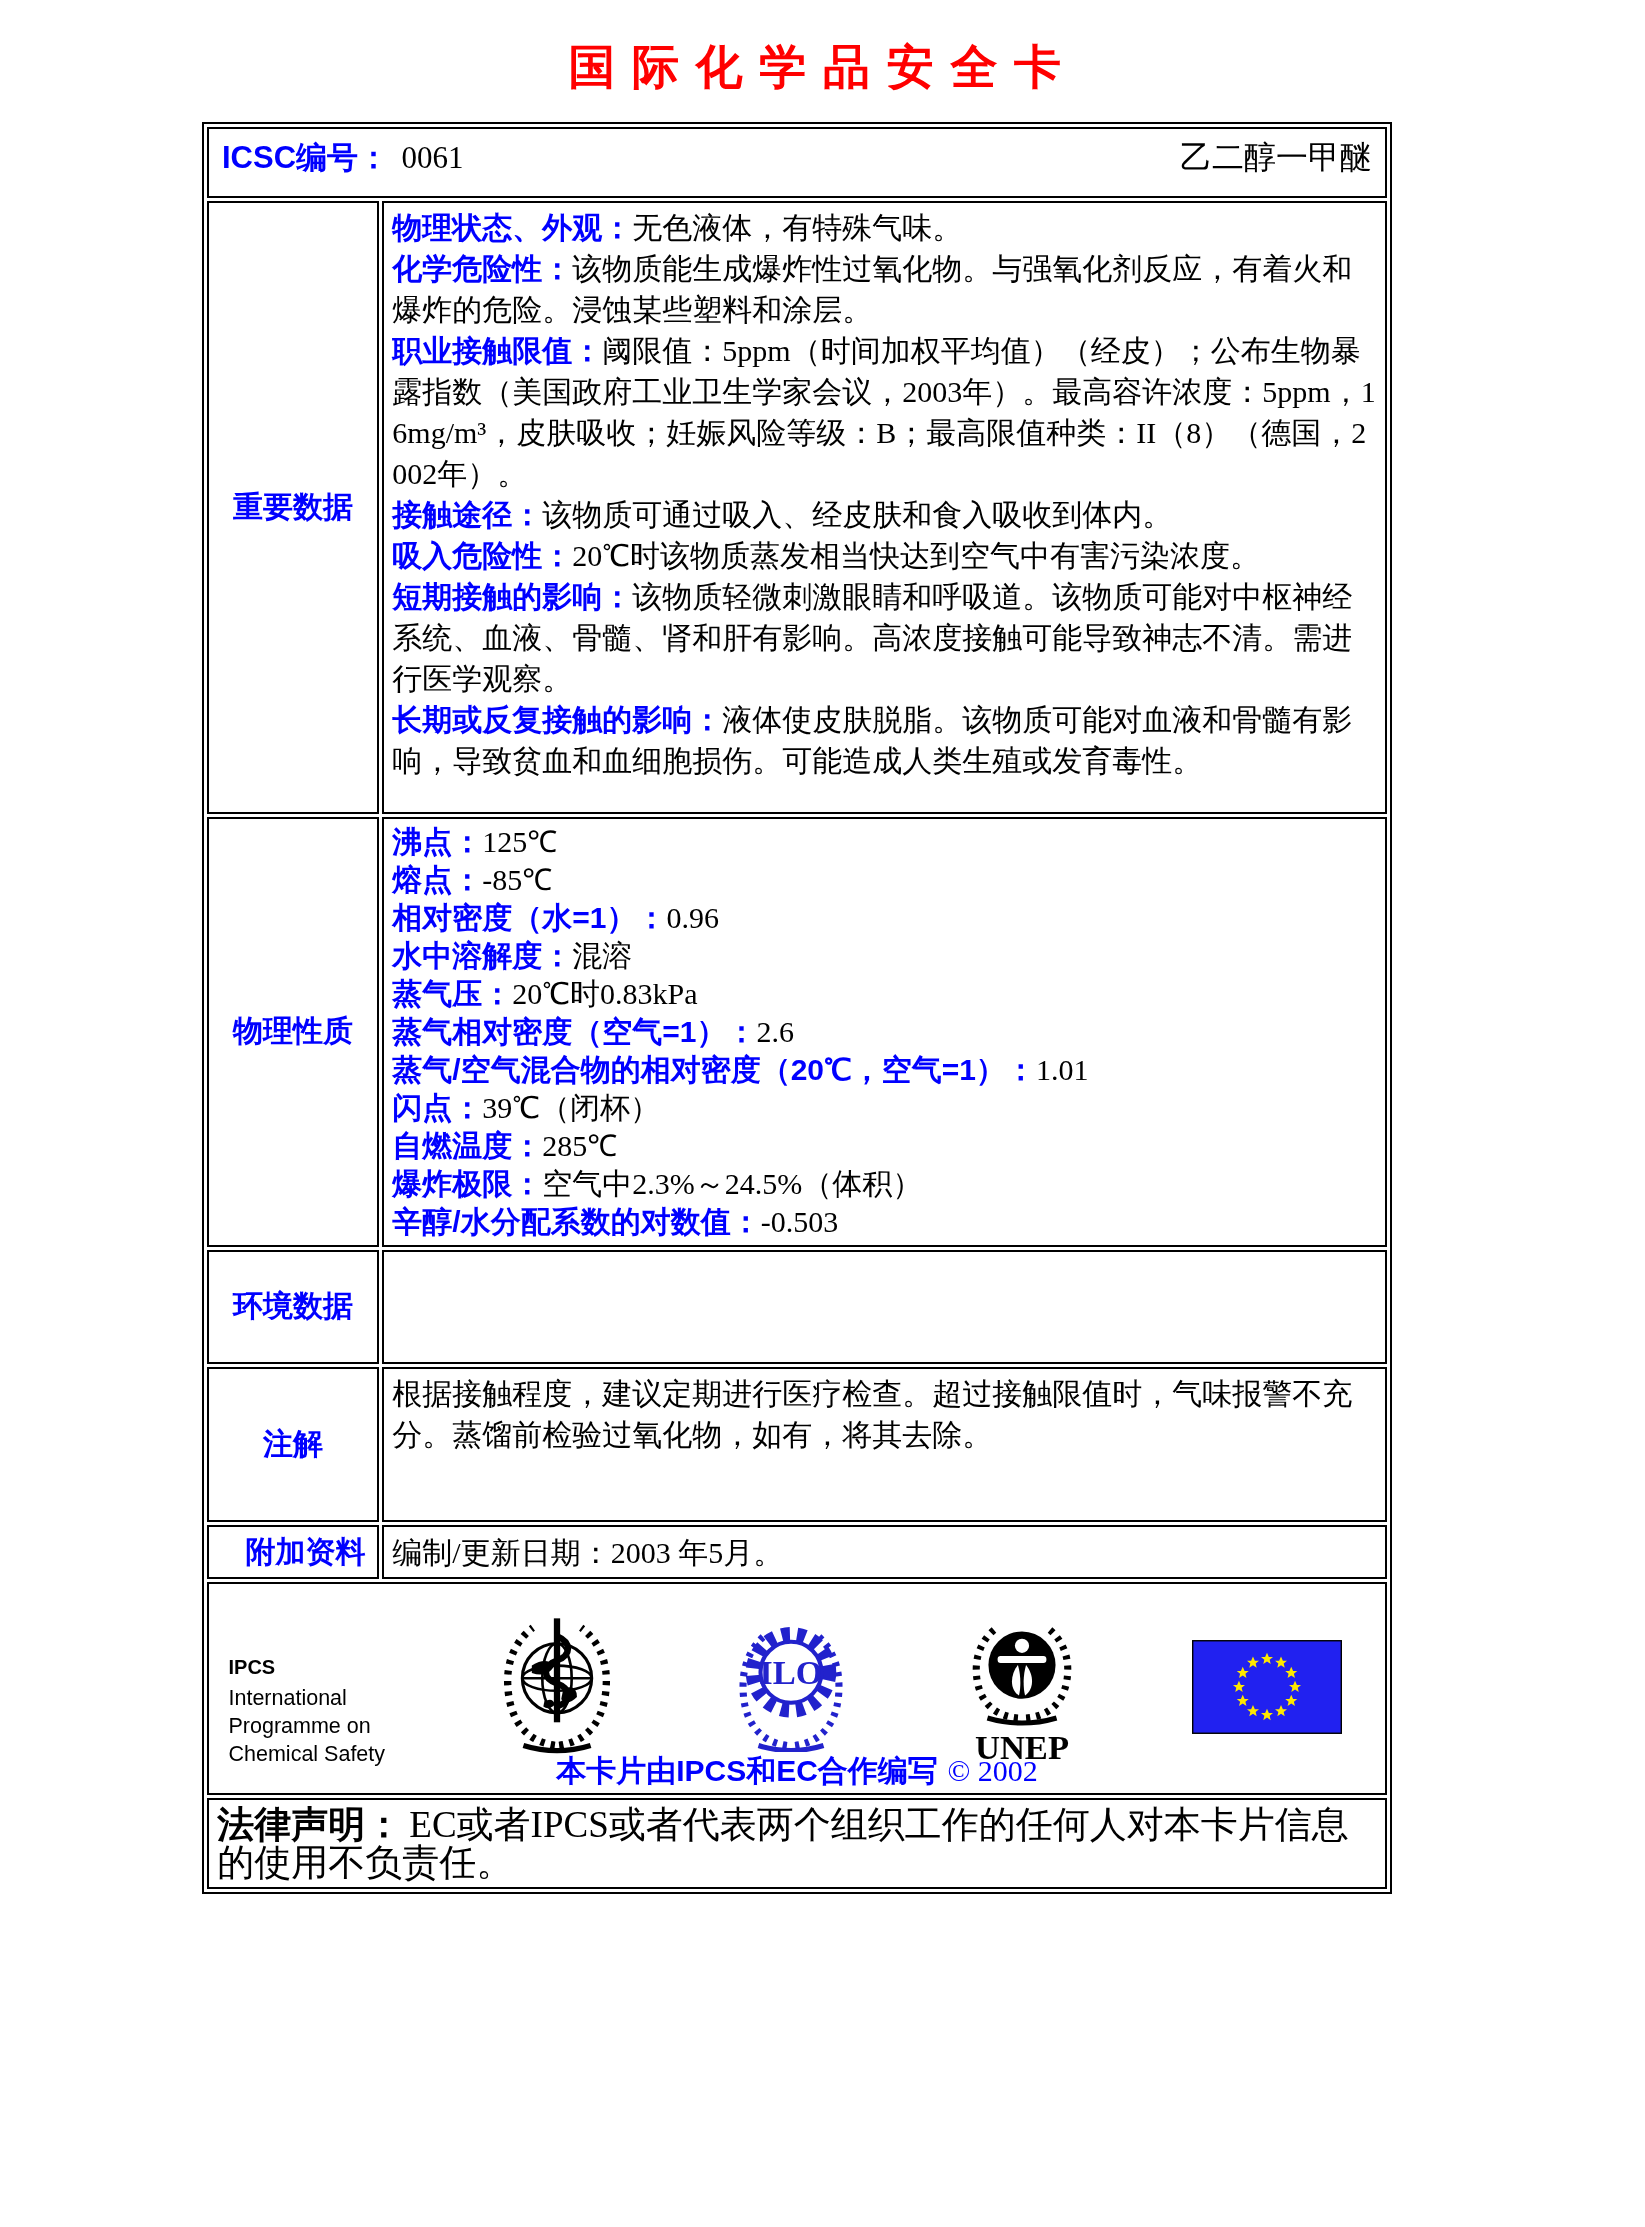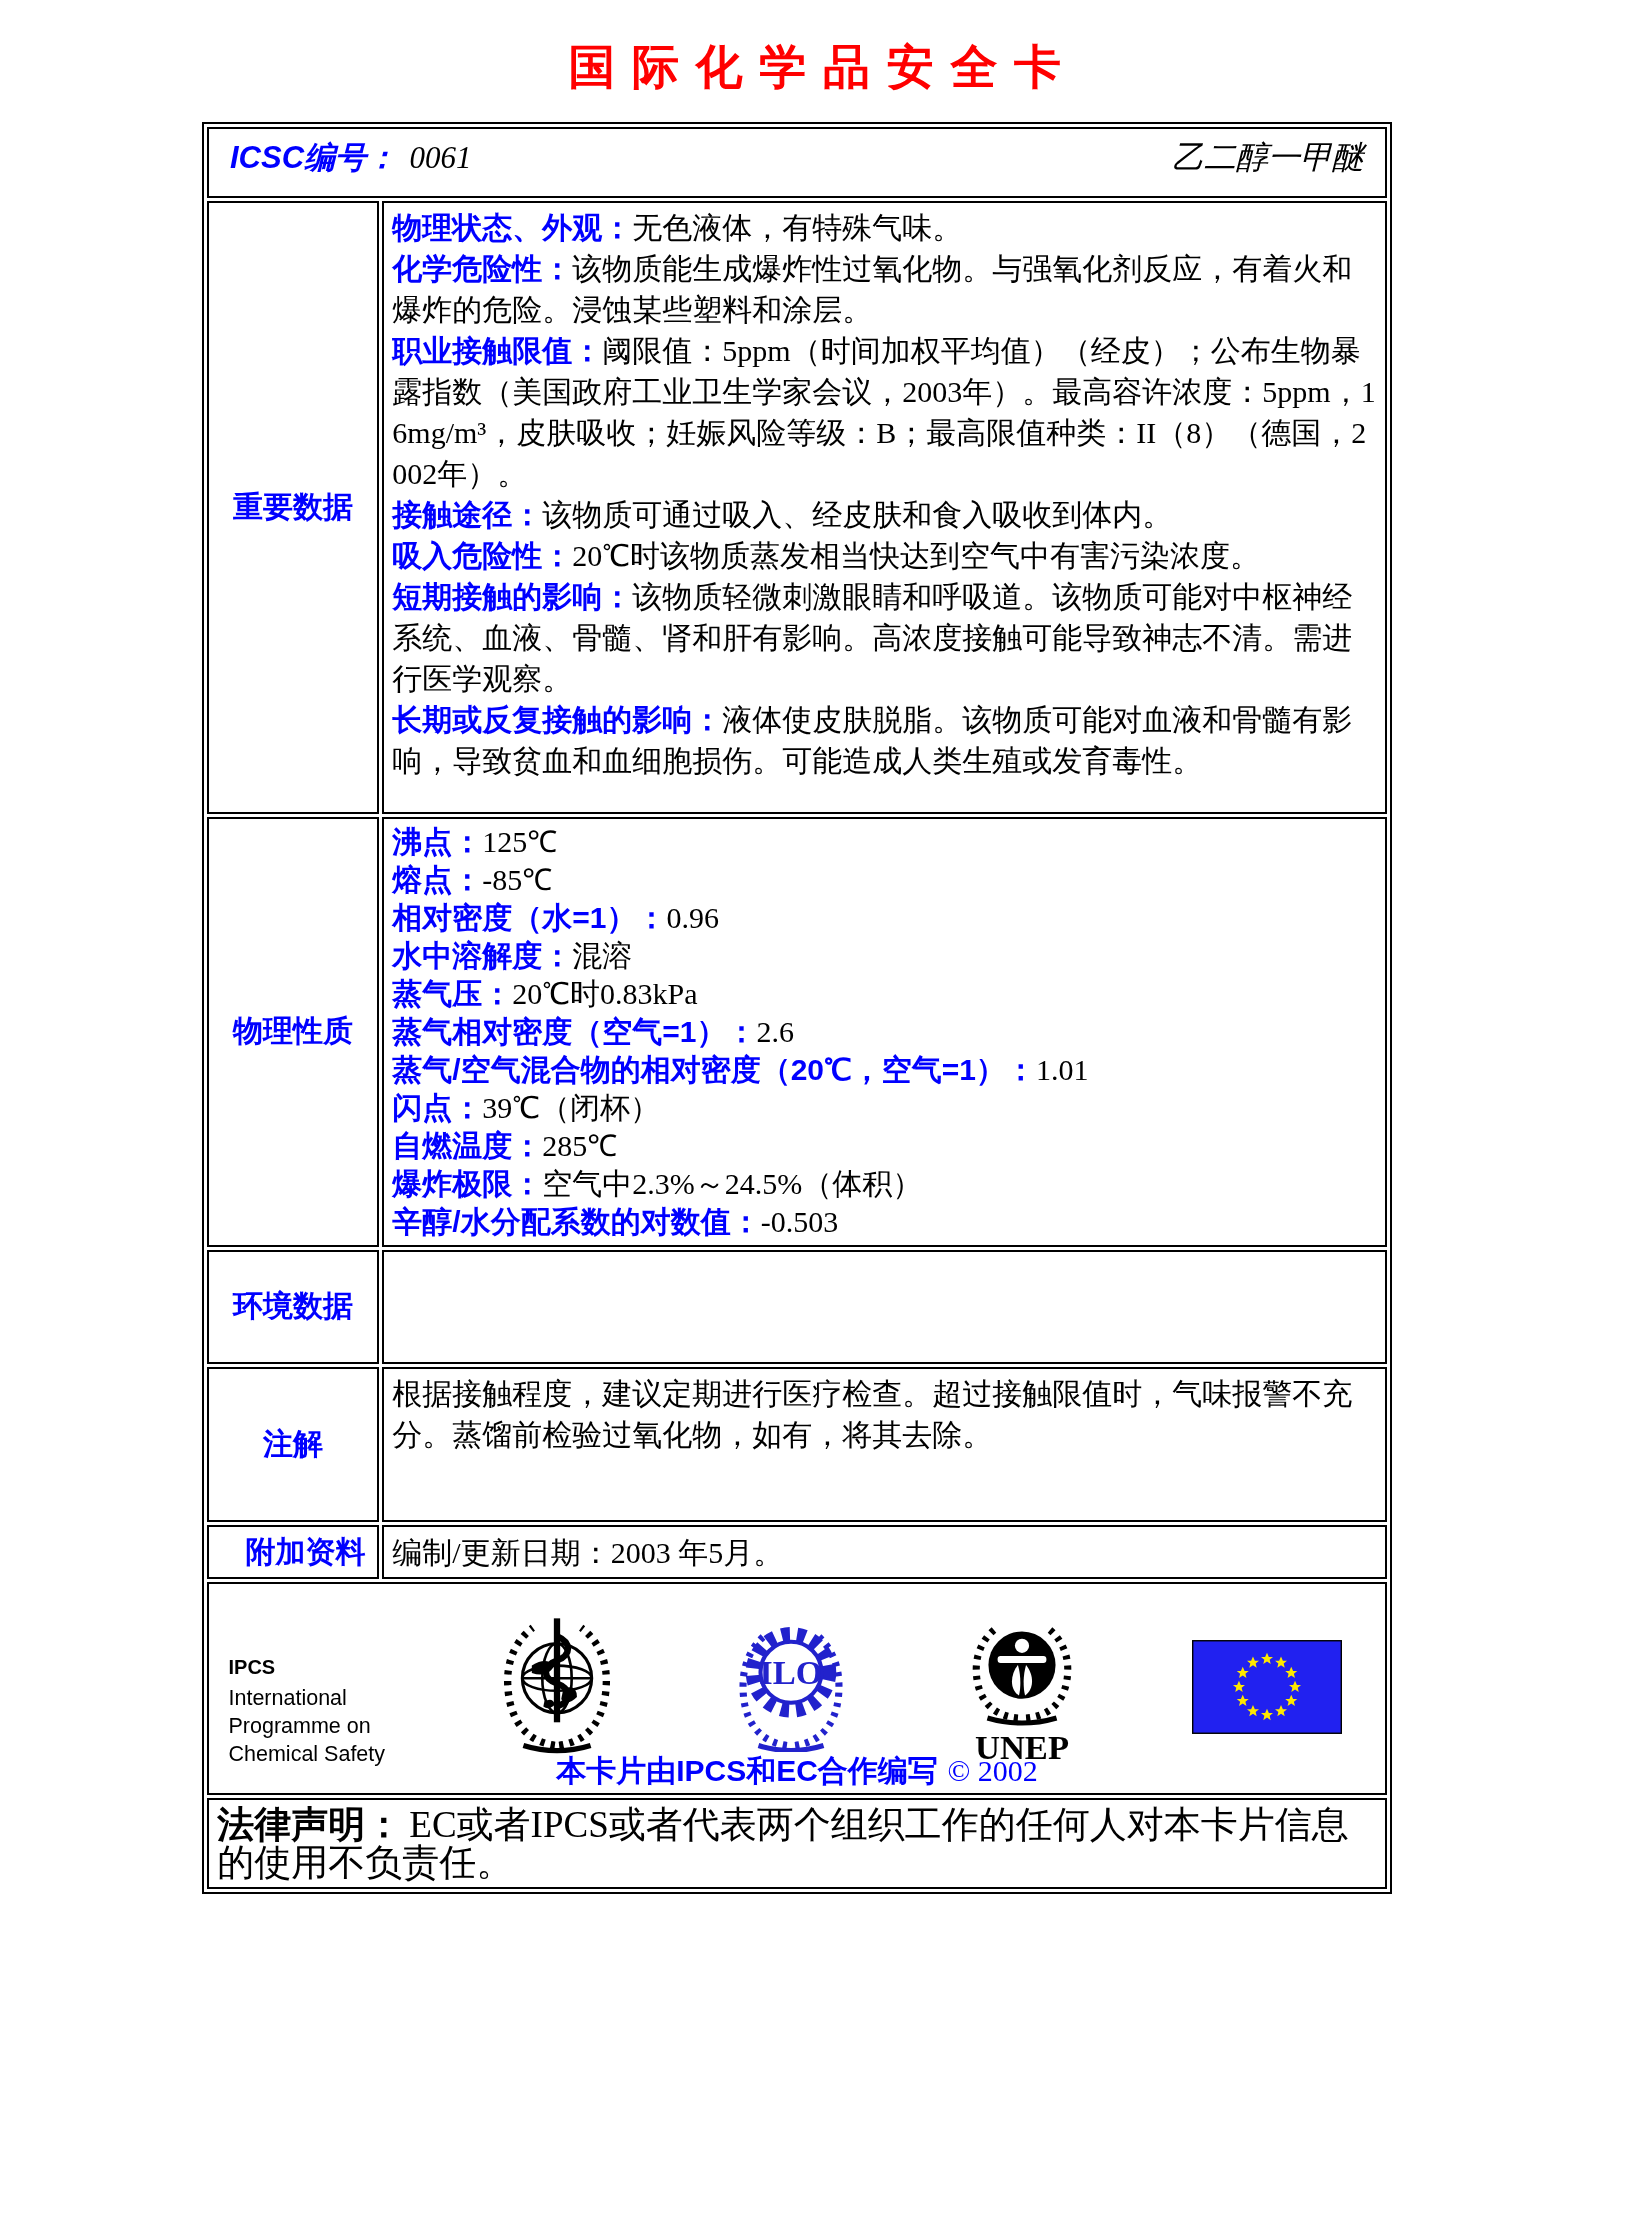--- a/index.html
+++ b/index.html
@@ -53,21 +53,21 @@
     word-break: break-all;
     text-align: left;
   }
   td.content.phys { line-height: 38px; }
   .content p { margin: 0; }
   .k {
     color: #0000FF;
     font-family: "Liberation Sans", sans-serif;
     font-weight: bold;
   }
-  .hdr { padding: 7px 21px; font-style: italic; }
+  .hdr { padding: 7px 13px; }
   .hdr-flex {
     display: flex;
     justify-content: space-between;
     align-items: baseline;
     height: 43px;
   }
   .icsc-label {
     color: #0000FF;
     font-family: "Liberation Sans", sans-serif;
     font-weight: bold;

